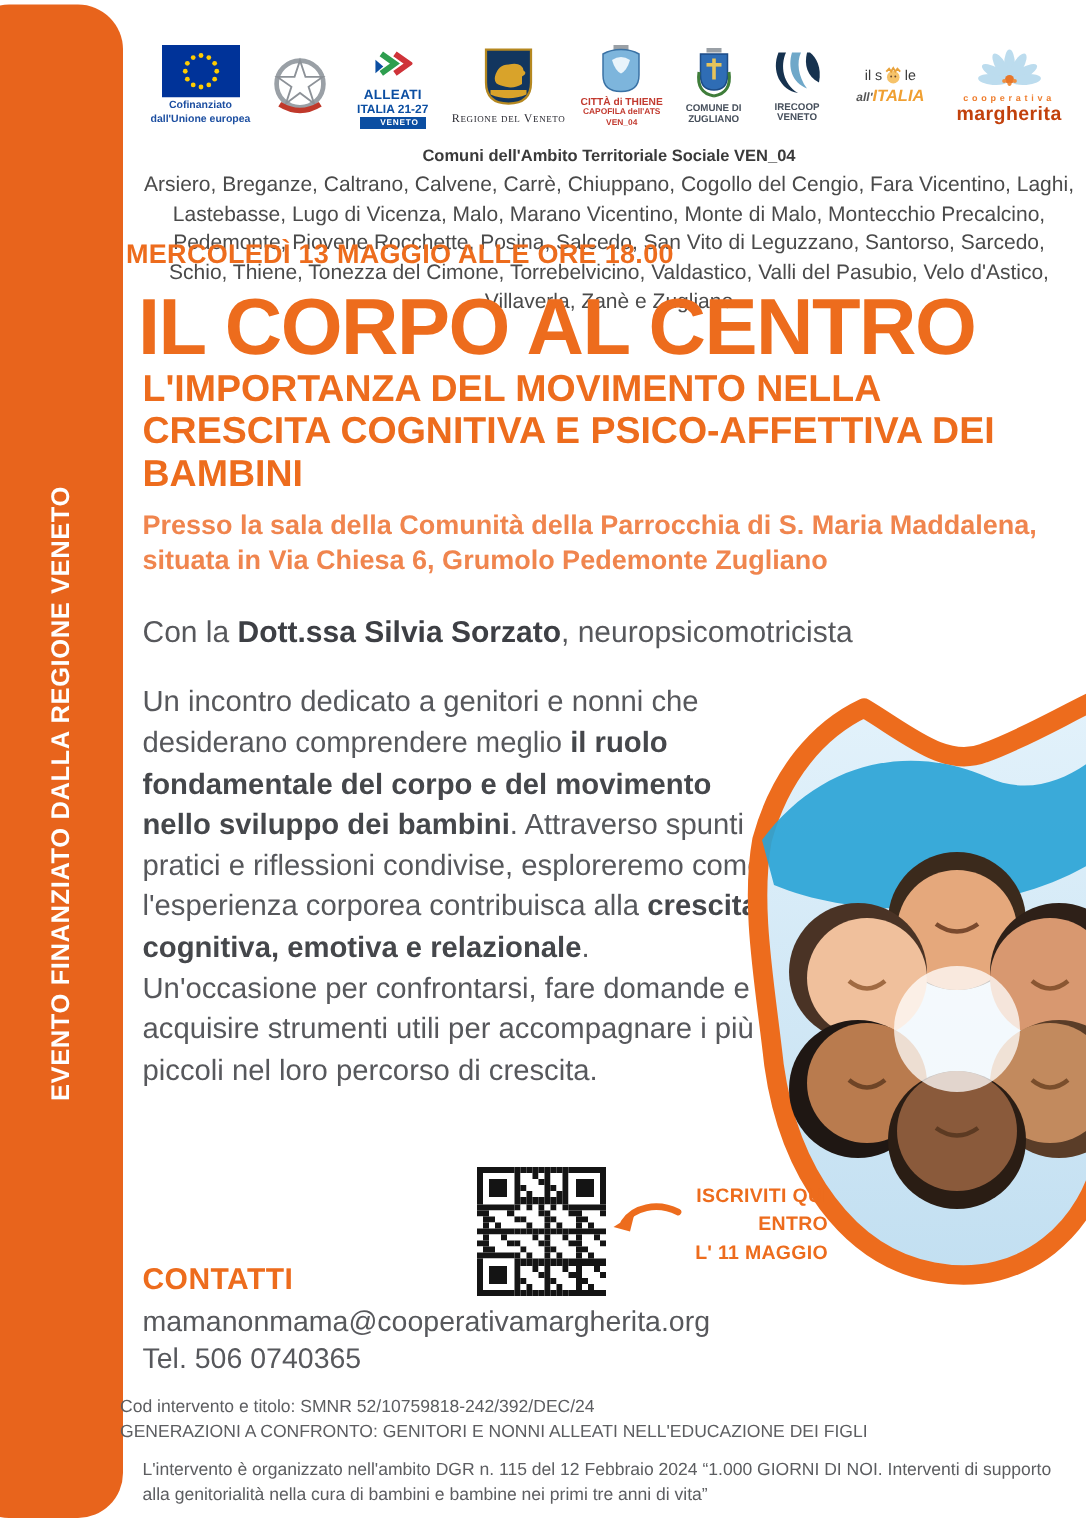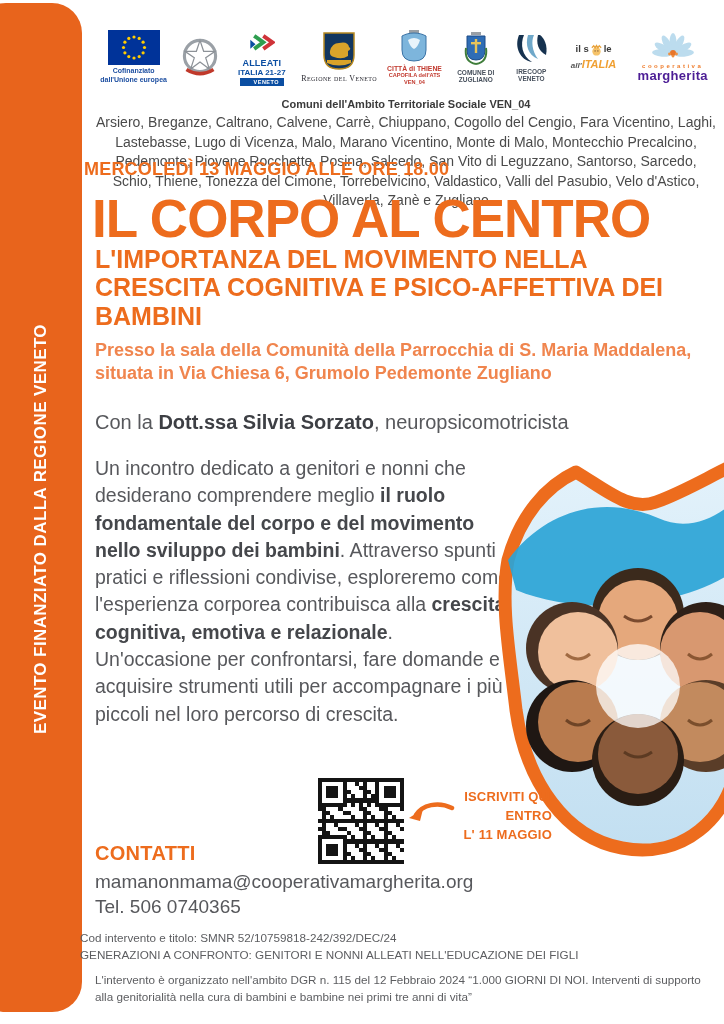--- a/index.html
+++ b/index.html
@@ -20,25 +20,25 @@
   .cap{font-size:7px;color:#36455f;margin-top:2px;}
   .cap.blue{color:#1d4fa1;font-weight:700;}
   .coes-wrap{display:flex;align-items:center;gap:2px;}
   .coes-l1{font-size:9px;font-weight:800;color:#0b4ea2;letter-spacing:.2px;}
   .coes-l2{font-size:8px;font-weight:800;color:#0b4ea2;}
   .coes-band{margin-top:1px;background:#0b4ea2;color:#fff;font-size:5.5px;font-weight:700;
         padding:1px 5px 1px 14px;letter-spacing:.5px;}
   .serif-cap{font-family:"Liberation Serif",serif;font-size:8px;color:#2b2b33;letter-spacing:.4px;margin-top:2px;font-variant:small-caps;}
   .red-cap{color:#c23a2f;font-weight:700;font-size:6.8px;}
   .red-cap.s{font-size:5.6px;}
-  .aurora-top{display:flex;align-items:flex-start;gap:1px;font-size:9.5px;color:#3a3a3a;font-weight:700;}
+  .aurora-top{display:flex;align-items:flex-end;gap:1px;font-size:9.5px;color:#3a3a3a;font-weight:400;}
   .aurora-bot{font-size:11px;font-weight:700;color:#f0a032;font-style:italic;margin-top:1px;}
   .aurora-bot .all{font-size:8px;color:#555;}
   .marg-coop{font-size:6px;font-weight:700;color:#ef7d2d;letter-spacing:2.5px;margin-top:1px;}
-  .marg-name{font-size:13px;font-weight:700;color:#4c1d95;letter-spacing:.3px;}
+  .marg-name{font-size:13px;font-weight:700;color:#c2410c;letter-spacing:.3px;}
   
   .ats{position:absolute;left:95px;top:98px;width:622px;text-align:center;}
   .ats-title{font-size:11px;font-weight:700;color:#3a3a3a;margin-bottom:3px;}
   .ats-list{font-size:14px;color:#4a4a4a;line-height:1.4;}
   
   .datetime{position:absolute;left:84px;top:159px;font-size:18px;font-weight:800;color:var(--accent);letter-spacing:.2px;}
   .title{position:absolute;left:92px;top:188px;margin:0;font-size:53px;font-weight:800;color:var(--accent);letter-spacing:-1px;white-space:nowrap;}
   .subtitle{position:absolute;left:95px;top:245px;margin:0;width:612px;font-size:25px;font-weight:800;color:var(--accent);line-height:1.13;}
   .location{position:absolute;left:95px;top:339px;width:612px;font-size:18px;font-weight:700;color:var(--accent-soft);line-height:1.25;}
   .speaker{position:absolute;left:95px;top:411px;font-size:20px;color:var(--text-body);}

